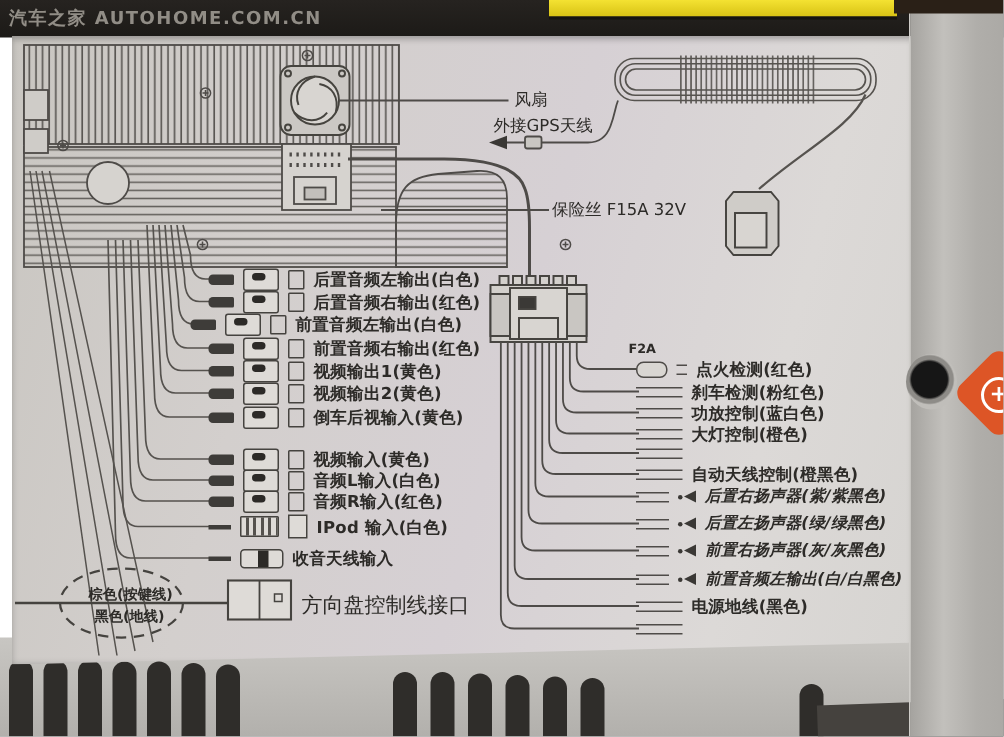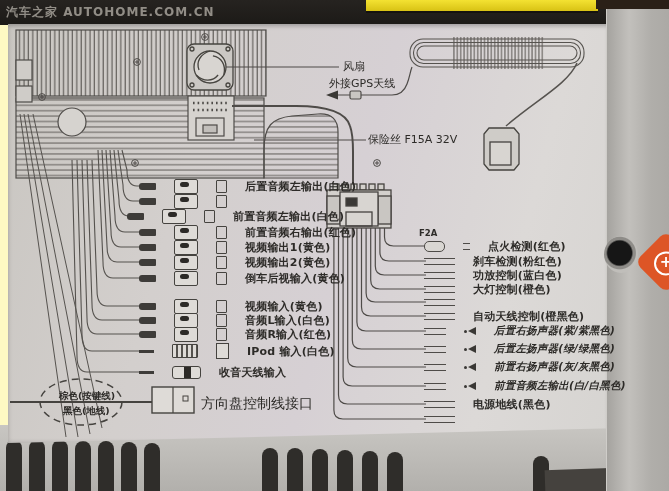--- a/index.html
+++ b/index.html
@@ -1,17 +1,17 @@
 <!DOCTYPE html>
 <html><head>
 <meta charset="utf-8">
 <style>
   html,body{margin:0;padding:0;background:#888;}
   #shot{position:relative;width:669px;height:491px;overflow:hidden;
-        font-family:"DejaVu Sans","Liberation Sans",sans-serif;background:#fef9c3;}
+        font-family:"DejaVu Sans","Liberation Sans",sans-serif;background:#ffffff;}
   .abs{position:absolute;}
   
   #topbar{left:0;top:0;width:669px;height:25px;background:linear-gradient(#262320,#1c1a17);z-index:2;}
   #watermark{left:6px;top:4px;z-index:6;color:#918d86;font-size:12px;font-weight:700;letter-spacing:1px;white-space:nowrap;}
   #yellowstrip{left:366px;top:0;width:232px;height:11px;z-index:4;
       background:linear-gradient(#f4e232,#d8c214);border-bottom:2px solid #15130f;}
   #darkpatch{left:596px;top:0;width:73px;height:9px;background:#2a2017;z-index:4;}
   
   #metal-right{left:606px;top:8px;width:63px;height:483px;z-index:3;
       background:linear-gradient(90deg,#a5a39f,#c2c0bc 35%,#b0aeaa 70%,#aba9a5);border-left:1px solid #cfcdc9;}
@@ -26,21 +26,21 @@
       background:linear-gradient(#c8c6c2,#b2b0ac);}
   #shadow-br{left:545px;top:468px;width:130px;height:26px;background:#45423e;z-index:2;transform:rotate(-2deg);}
   .slot{position:absolute;width:16px;background:#2f2d2a;border-radius:8px 8px 0 0;z-index:2;}
   
   #sticker{left:8px;top:24px;width:604px;height:419px;z-index:2;
       background:linear-gradient(105deg,#c9c6c1,#d3cfcd 30%,#d6d0d4 55%,#dcd9d7 80%,#d6d4d1);
       clip-path:polygon(0 0,99.3% 0,100% 96.5%,0 100%);
       box-shadow:inset 0 2px 4px rgba(40,40,40,.25), inset -3px 0 5px rgba(60,60,60,.2);}
   #art{left:0;top:0;width:669px;height:491px;z-index:5;pointer-events:none;}
   
-  .row{position:absolute;display:flex;align-items:center;gap:18px;height:16px;z-index:6;white-space:nowrap;}
+  .row{position:absolute;display:flex;align-items:center;gap:6px;height:16px;z-index:6;white-space:nowrap;}
   .lbl{font-size:11px;font-weight:700;color:#2d2b28;letter-spacing:.2px;}
   .lbl.sm{font-size:10.5px;font-style:italic;}
   .toplbl{position:absolute;z-index:6;font-size:11px;font-weight:400;color:#2d2b28;white-space:nowrap;}
   .note{position:absolute;z-index:6;font-size:9.5px;font-weight:700;color:#2d2b28;white-space:nowrap;}
   #f2a{position:absolute;z-index:6;font-size:8.5px;font-weight:700;color:#2d2b28;}
   
   .cable{width:17px;height:7px;background:#3e3c39;border-radius:3px 1px 1px 3px;}
   .plug{position:relative;width:22px;height:13px;background:#dedbd7;border:1.4px solid #45433f;border-radius:2px;}
   .plug i{position:absolute;left:5px;top:2.5px;width:9px;height:5px;background:#2c2a27;border-radius:3px;}
   .jack{width:9px;height:11px;border:1.4px solid #45433f;border-radius:1px;background:transparent;}
@@ -249,20 +249,21 @@
         </span>
         <span class="jack"></span>
       <span class="lbl">后置音频左输出(白色)</span>
       </div>
     <div class="row" style="left:139px;top:193px">
       <span class="cable"></span>
         <span class="plug">
           <i></i>
         </span>
         <span class="jack"></span>
+      <span class="lbl">后置音频右输出(红色)</span>
       </div>
     <div class="row" style="left:127px;top:208px">
       <span class="cable"></span>
         <span class="plug">
           <i></i>
         </span>
         <span class="jack"></span>
       <span class="lbl">前置音频左输出(白色)</span>
       </div>
     <div class="row" style="left:139px;top:224px">

